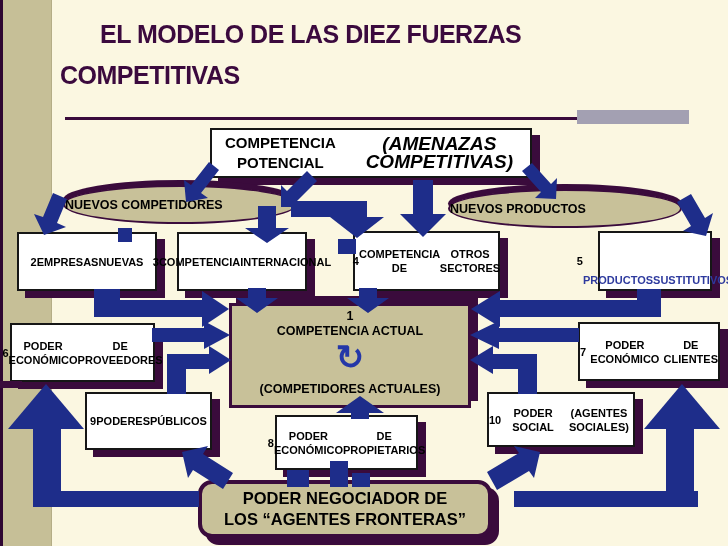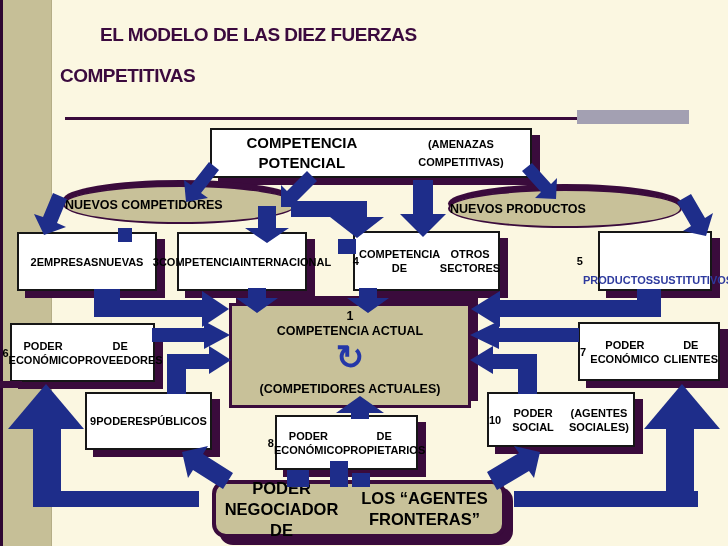--- a/index.html
+++ b/index.html
@@ -4,35 +4,35 @@
 <style>
   html,body{margin:0;padding:0;background:#888;}
   #slide{
     position:relative;width:728px;height:546px;overflow:hidden;
     background:#FBF7E1;font-family:"Liberation Sans",sans-serif;
     -webkit-font-smoothing:antialiased;
   }
   
   #sidebar{position:absolute;left:0;top:0;width:48px;height:546px;background:#C6BF97;border-left:3px solid #2E0632;border-right:1px solid #b4ad86;z-index:0;}
   
-  #title{position:absolute;left:60px;top:14px;width:620px;color:#3B0A3E;font-weight:bold;font-size:19px;line-height:41px;letter-spacing:-0.5px;z-index:1;}
+  #title{position:absolute;left:60px;top:14px;width:620px;color:#3B0A3E;font-weight:bold;font-size:25px;line-height:41px;letter-spacing:-0.5px;z-index:1;}
   #title .t1{padding-left:40px;}
   
   #rule{position:absolute;left:65px;top:117px;width:624px;height:3px;background:#3A0B3C;z-index:1;}
   #grayblock{position:absolute;left:577px;top:110px;width:112px;height:14px;background:#A3A0B2;z-index:2;}
   
   .wbox{
     position:absolute;background:#fff;border:2px solid #161616;
     box-shadow:8px 7px 0 0 #3A0B3C;z-index:3;
     display:flex;flex-direction:row;align-items:center;justify-content:center;
     font-weight:bold;font-size:11px;line-height:14px;text-align:center;color:#000;
   }
   #topbox{left:210px;top:128px;width:318px;height:46px;}
   #topbox .l1{font-size:15px;line-height:20px;}
-  #topbox .l2{font-size:11px;line-height:18px;}
+  #topbox .l2{font-size:19px;line-height:18px;font-style:italic;}
   #box2{left:17px;top:232px;width:136px;height:55px;}
   #box3{left:177px;top:232px;width:126px;height:55px;}
   #box4{left:353px;top:231px;width:143px;height:56px;}
   #box5{left:598px;top:231px;width:110px;height:56px;}
   #box5 .bline{color:#2E3A9E;margin-top:38px;}
   #box6{left:10px;top:323px;width:141px;height:55px;}
   #box7{left:578px;top:322px;width:138px;height:55px;}
   #box9{left:85px;top:392px;width:123px;height:54px;}
   #box8{left:275px;top:415px;width:139px;height:51px;}
   #box10{left:487px;top:392px;width:144px;height:51px;gap:8px;}
@@ -49,24 +49,24 @@
   #centerbox{
     position:absolute;left:229px;top:303px;width:236px;height:96px;
     background:#C8C199;border:3px solid #3A0B3C;box-shadow:7px -7px 0 0 #3A0B3C;
     display:flex;flex-direction:column;align-items:center;justify-content:flex-start;
     font-weight:bold;font-size:12.5px;line-height:15px;text-align:center;color:#000;z-index:3;padding-top:3px;
   }
   #centerbox .icon{font-size:34px;line-height:36px;color:#2437A8;font-weight:bold;}
   #centerbox .sub{margin-top:7px;}
   
   #bottombox{
-    position:absolute;left:212px;top:480px;width:286px;height:50px;
+    position:absolute;left:198px;top:480px;width:286px;height:50px;
     background:#C8C199;border:4px solid #3A0B3C;border-radius:14px;
     box-shadow:7px 7px 0 0 #3A0B3C;
-    display:flex;flex-direction:row;align-items:center;justify-content:center;
+    display:flex;flex-direction:column;align-items:center;justify-content:center;
     font-weight:bold;font-size:16.5px;line-height:21px;text-align:center;color:#000;z-index:3;
   }
   
   #arrows{position:absolute;left:0;top:0;width:728px;height:546px;z-index:6;pointer-events:none;}
   .ar{fill:#1E2D8A;}
   .mr{fill:#3A0B3C;}
 </style>
 </head>
 <body>
 

